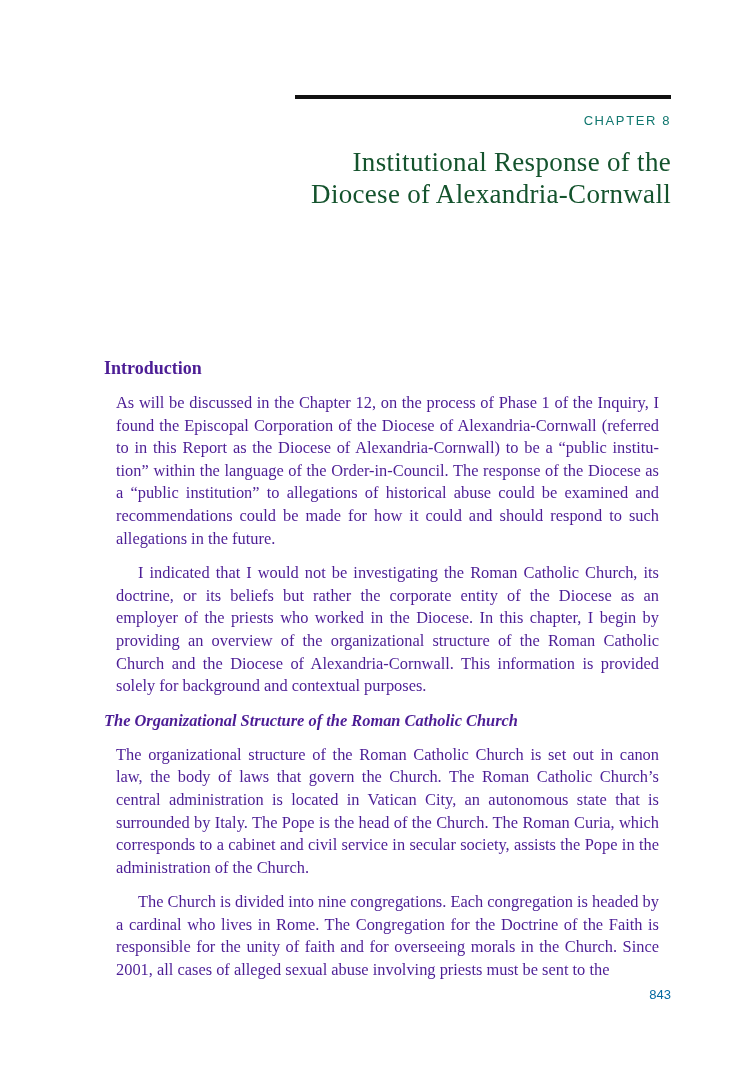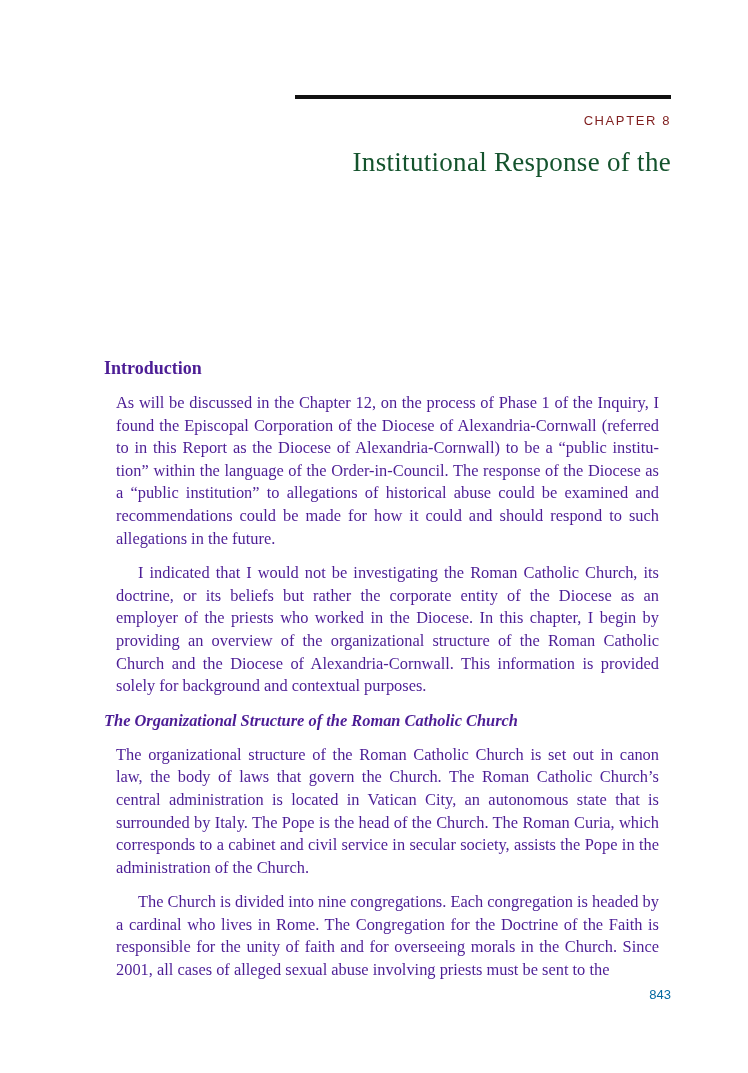--- a/index.html
+++ b/index.html
@@ -1,33 +1,34 @@
 <!DOCTYPE html>
 <html><head>
   <meta charset="utf-8">
   <style>
     html, body { margin: 0; padding: 0; background: #ffffff; }
     body { width: 748px; height: 1073px; position: relative; overflow: hidden; color: #1a1a1a; }
     .rule { position: absolute; left: 295px; top: 95px; width: 376px; height: 4px; background: #111111; }
-    .chapter-label { position: absolute; right: 77px; top: 113px; font-family: "Liberation Sans", sans-serif; font-size: 13px; letter-spacing: 1.6px; color: #7f1d1d; }
+    .chapter-label { position: absolute; right: 77px; top: 113px; font-family: "Liberation Sans", sans-serif; font-size: 13px; letter-spacing: 1.6px; color: #0f766e; }
     .chapter-title { position: absolute; right: 77px; top: 146px; text-align: right; font-family: "Liberation Serif", serif; font-size: 27px; line-height: 32px; color: #14532d; letter-spacing: 0.3px; }
     .content { position: absolute; left: 104px; top: 356px; width: 567px; font-family: "Liberation Serif", serif; font-size: 16.4px; line-height: 22.6px; color: #4c1d95; }
     .h1 { font-weight: bold; font-size: 18px; margin: 0 0 9px 0; line-height: 24px; }
     .h2 { font-weight: bold; font-style: italic; font-size: 16.4px; margin: 12px 0 9px 0; line-height: 22px; }
     p { margin: 12px; text-align: justify; }
     p.indent { text-indent: 22px; }
     .page-number { position: absolute; right: 77px; top: 987px; font-family: "Liberation Sans", sans-serif; font-size: 13px; color: #0369a1; }
   </style>
 </head>
 <body>
 
 <div class="rule"></div>
 <div class="chapter-label">CHAPTER 8</div>
 <div class="chapter-title">
   <div>Institutional Response of the</div>
+  <div>Diocese of Alexandria-Cornwall</div>
 </div>
 
 <div class="content">
   <div class="h1">Introduction</div>
   <p>As will be discussed in the Chapter 12, on the process of Phase 1 of the Inquiry, I found the Episcopal Corporation of the Diocese of Alexandria-Cornwall (referred to in this Report as the Diocese of Alexandria-Cornwall) to be a “public institu­tion” within the language of the Order-in-Council. The response of the Diocese as a “public institution” to allegations of historical abuse could be examined and recommendations could be made for how it could and should respond to such allegations in the future.</p>
   <p class="indent">I indicated that I would not be investigating the Roman Catholic Church, its doctrine, or its beliefs but rather the corporate entity of the Diocese as an employer of the priests who worked in the Diocese. In this chapter, I begin by providing an overview of the organizational structure of the Roman Catholic Church and the Diocese of Alexandria-Cornwall. This information is provided solely for back­ground and contextual purposes.</p>
 
   <div class="h2">The Organizational Structure of the Roman Catholic Church</div>
   <p>The organizational structure of the Roman Catholic Church is set out in canon law, the body of laws that govern the Church. The Roman Catholic Church’s central administration is located in Vatican City, an autonomous state that is surrounded by Italy. The Pope is the head of the Church. The Roman Curia, which corresponds to a cabinet and civil service in secular society, assists the Pope in the administration of the Church.</p>
   <p class="indent">The Church is divided into nine congregations. Each congregation is headed by a cardinal who lives in Rome. The Congregation for the Doctrine of the Faith is responsible for the unity of faith and for overseeing morals in the Church. Since 2001, all cases of alleged sexual abuse involving priests must be sent to the</p>

